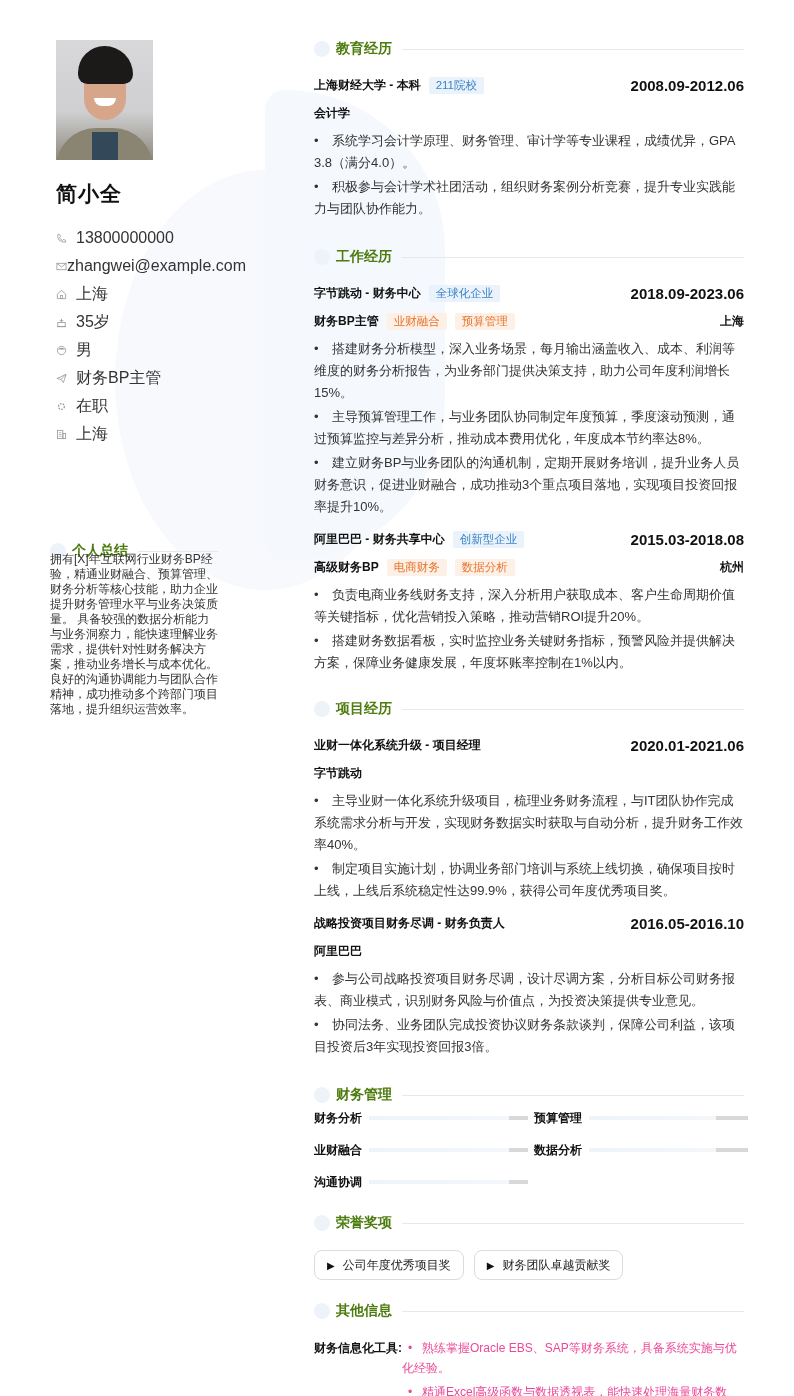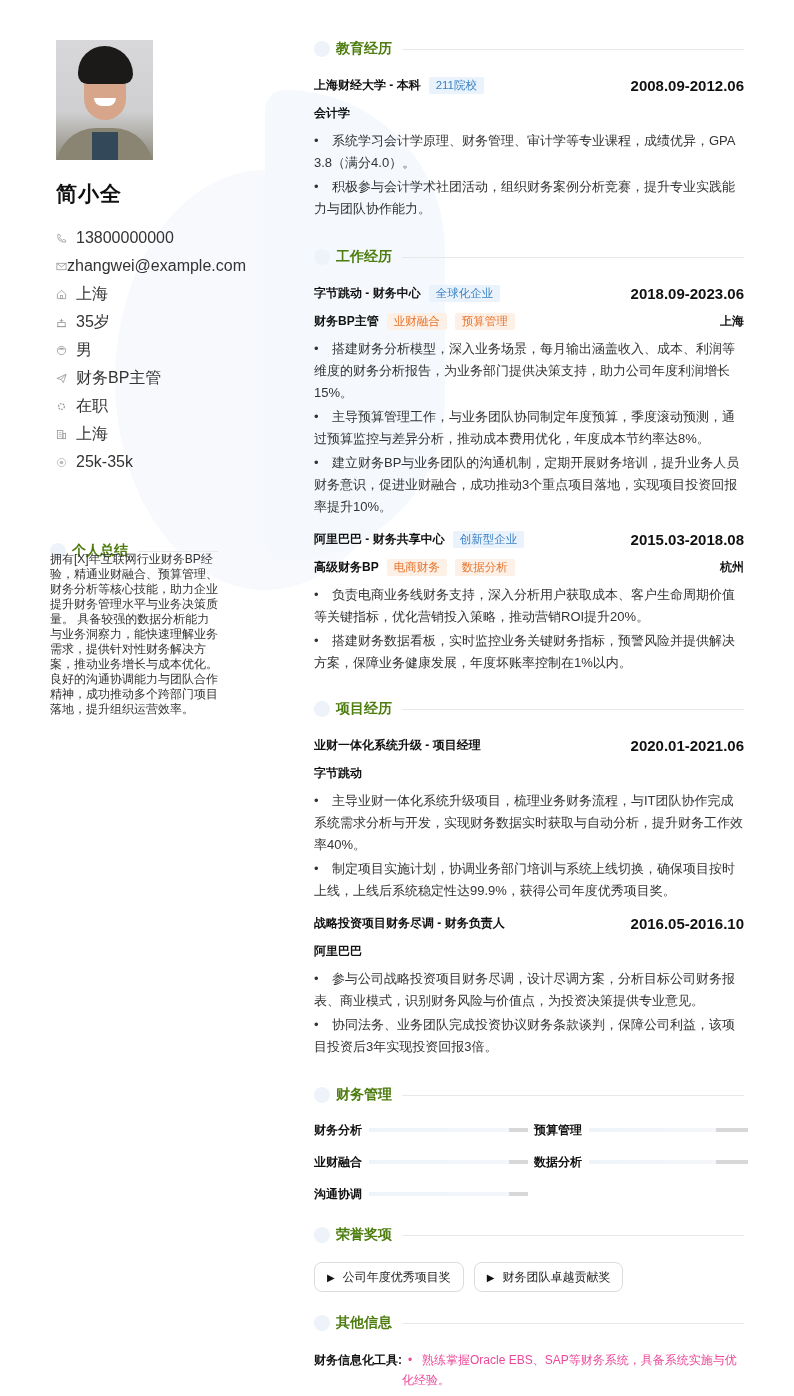--- a/index.html
+++ b/index.html
@@ -36,21 +36,21 @@
   .entry-head .date { font-size: 15px; }
   .tag { display: inline-block; font-weight: normal; font-size: 11.5px; padding: 1px 7px; margin-left: 8px; border-radius: 2px; }
   .tag.blue { color: #3b82c4; background: #eaf3fc; }
   .tag.orange { color: #e8742c; background: #fdf1e7; }
   .sub { display: flex; justify-content: space-between; align-items: center; height: 18px; font-size: 12px; font-weight: bold; color: #111; margin-top: 10px; }
   .bullets { margin-top: 8px; }
   .bullet { font-size: 13px; line-height: 22px; color: #333; position: relative; }
   .bullet .b { display: inline-block; width: 18px; }
   .bullet + .bullet { margin-top: 2px; }
 
-  .skills { display: grid; grid-template-columns: 220px 214px; row-gap: 12px; margin-top: 14px; }
+  .skills { display: grid; grid-template-columns: 220px 214px; row-gap: 12px; margin-top: 2px; }
   .skill { display: flex; align-items: center; height: 20px; }
   .skill .nm { font-size: 12px; font-weight: bold; color: #111; width: 55px; }
   .skill .bar { width: 159px; height: 4px; background: linear-gradient(90deg, #eef4fb 0%, #f3f7fc 88%, #d8d8d8 88%, #d8d8d8 100%); }
   .skill.alt .bar { background: linear-gradient(90deg, #eef4fb 0%, #f4f6f8 80%, #d8d8d8 80%, #d8d8d8 100%); }
 
   .awards { display: flex; gap: 10px; margin-top: 16px; }
   .award { display: flex; align-items: center; height: 30px; padding: 0 12px; border: 1px solid #dcdcdc; border-radius: 8px; font-size: 12px; color: #222; }
   .award .tri { font-size: 10px; margin-right: 8px; color: #111; }
 
   .other { display: flex; margin-top: 16px; font-size: 12px; }
@@ -138,29 +138,20 @@
     <div class="contact">
       <span class="ic">
           <svg viewBox="0 0 12 12">
             <rect x="1.5" y="1.5" width="6" height="9" fill="none" stroke="#999" stroke-width="0.9"></rect>
             <rect x="7.5" y="5" width="3" height="5.5" fill="none" stroke="#999" stroke-width="0.9"></rect>
             <path d="M3 4 L6 4 M3 6 L6 6 M3 8 L6 8" stroke="#999" stroke-width="0.7"></path>
           </svg>
         </span>
       <span>上海</span>
     </div>
-    <div class="contact">
-      <span class="ic">
-          <svg viewBox="0 0 12 12">
-            <circle cx="6" cy="6" r="4.5" fill="none" stroke="#bbb" stroke-width="0.9"></circle>
-            <circle cx="6" cy="6" r="2" fill="#bbb"></circle>
-          </svg>
-        </span>
-      <span>25k-35k</span>
-    </div>
   </div>
 </div>
 
 <div class="summary-head sec-head">
   <span class="dot"></span>
   <span class="t">个人总结</span>
   <span class="line"></span>
 </div>
 <div class="summary">拥有[X]年互联网行业财务BP经验，精通业财融合、预算管理、财务分析等核心技能，助力企业提升财务管理水平与业务决策质量。 具备较强的数据分析能力与业务洞察力，能快速理解业务需求，提供针对性财务解决方案，推动业务增长与成本优化。 良好的沟通协调能力与团队合作精神，成功推动多个跨部门项目落地，提升组织运营效率。</div>
 

